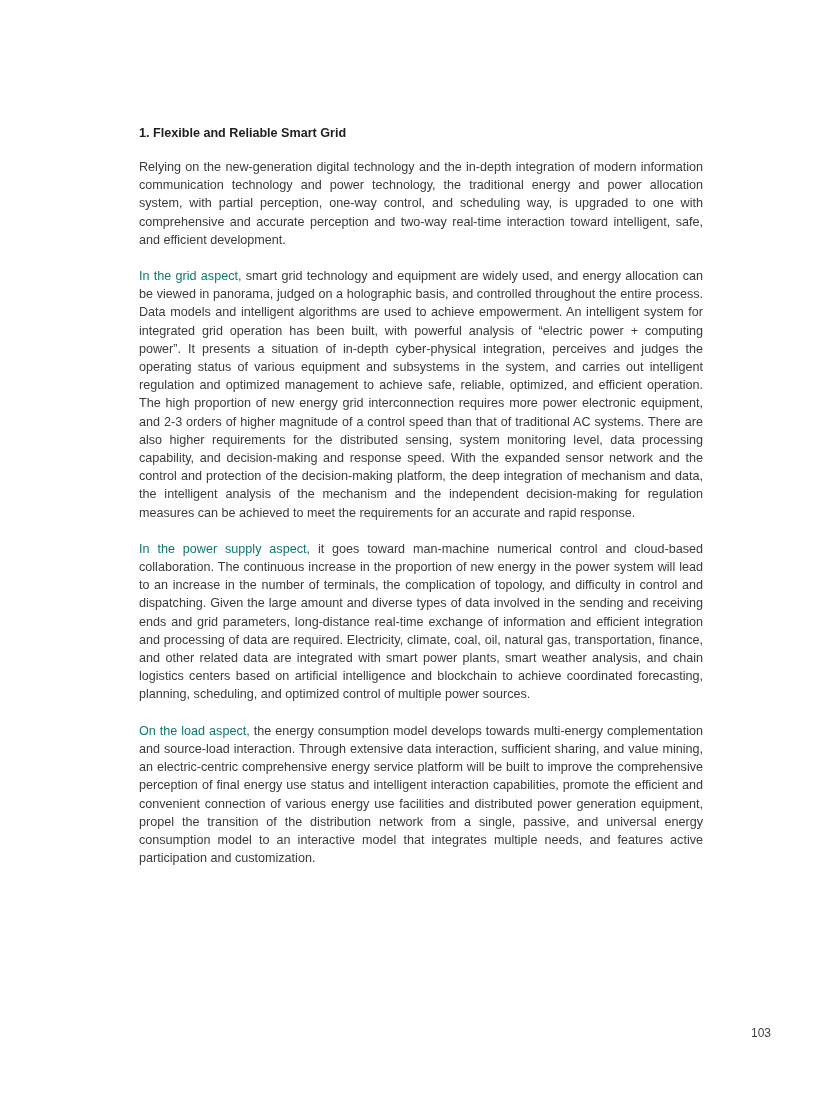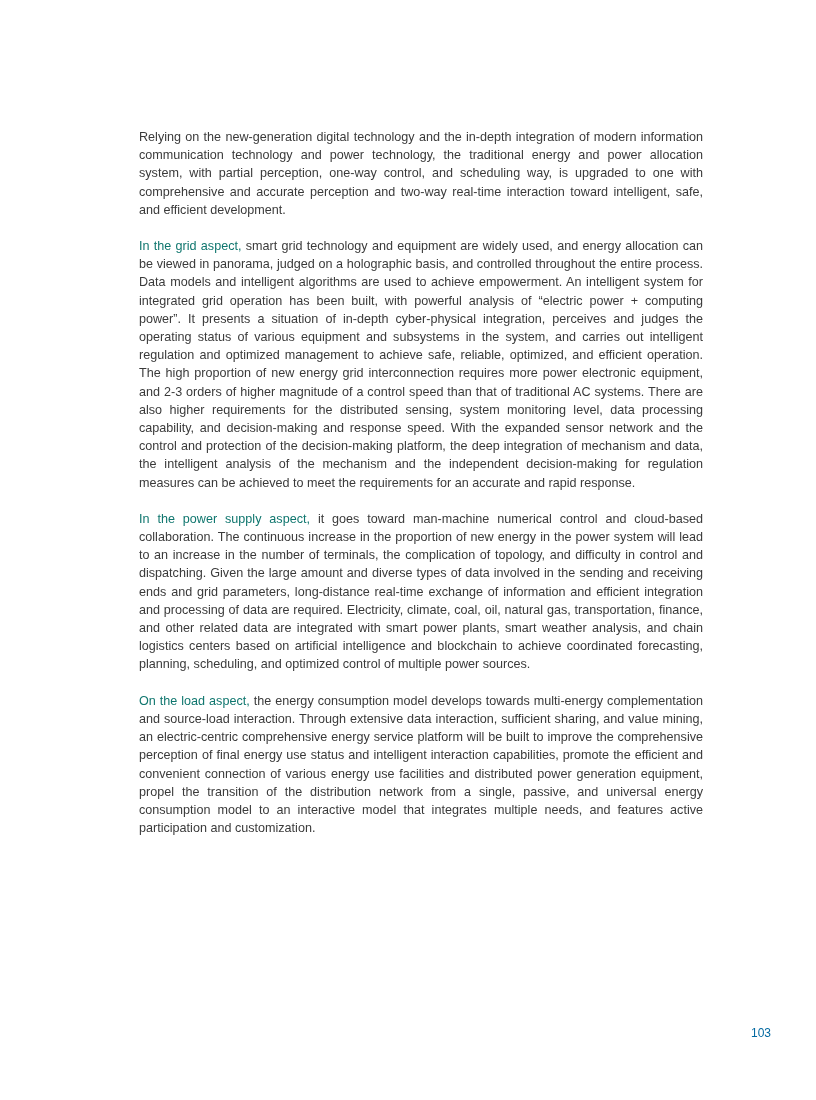--- a/index.html
+++ b/index.html
@@ -36,27 +36,28 @@
       color: #3a3a3a;
     }
     .lead {
       color: #0f766e;
     }
     .page-number {
       position: absolute;
       left: 751px;
       top: 1026px;
       font-size: 12px;
-      color: #0369a1;
+      color: #404040;
     }
   </style>
 </head>
 <body>
 
 <div class="page">
+  <div class="heading">1. Flexible and Reliable Smart Grid</div>
 
   <p class="para">
     <span>Relying on the new-generation digital technology and the in-depth integration of modern information communication technology and power technology, the traditional energy and power allocation system, with partial perception, one-way control, and scheduling way, is upgraded to one with comprehensive and accurate perception and two-way real-time interaction toward intelligent, safe, and efficient development.</span>
   </p>
 
   <p class="para">
     <span class="lead">In the grid aspect,</span><span> smart grid technology and equipment are widely used, and energy allocation can be viewed in panorama, judged on a holographic basis, and controlled throughout the entire process. Data models and intelligent algorithms are used to achieve empowerment. An intelligent system for integrated grid operation has been built, with powerful analysis of “electric power + computing power”. It presents a situation of in-depth cyber-physical integration, perceives and judges the operating status of various equipment and subsystems in the system, and carries out intelligent regulation and optimized management to achieve safe, reliable, optimized, and efficient operation. The high proportion of new energy grid interconnection requires more power electronic equipment, and 2-3 orders of higher magnitude of a control speed than that of traditional AC systems. There are also higher requirements for the distributed sensing, system monitoring level, data processing capability, and decision-making and response speed. With the expanded sensor network and the control and protection of the decision-making platform, the deep integration of mechanism and data, the intelligent analysis of the mechanism and the independent decision-making for regulation measures can be achieved to meet the requirements for an accurate and rapid response.</span>
   </p>
 
   <p class="para">

